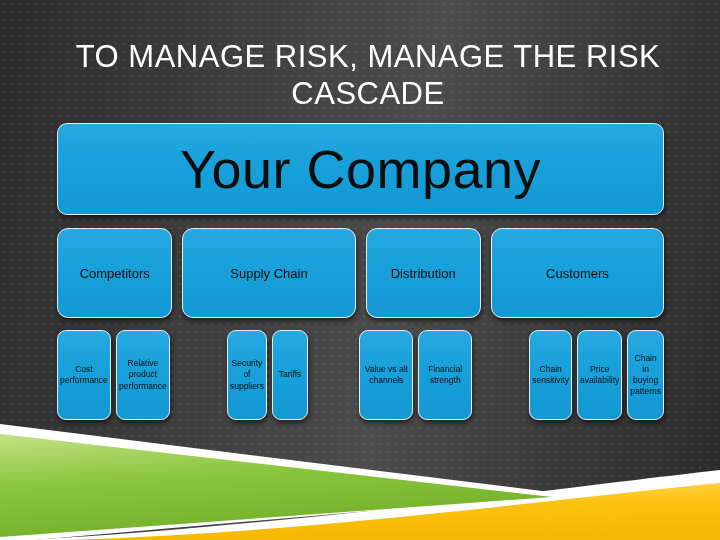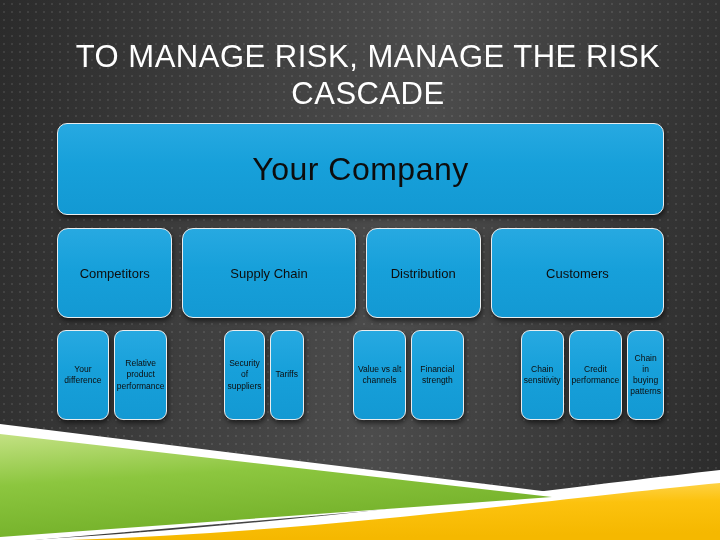--- a/index.html
+++ b/index.html
@@ -43,21 +43,21 @@
     text-align: center;
   }
 
   .level1 {
     position: absolute;
     left: 57px;
     top: 123px;
     width: 607px;
     height: 92px;
   }
-  .level1-text { font-size: 32px; letter-spacing: 0.5px; }
+  .level1-text { font-size: 54px; letter-spacing: 0.5px; }
 
   .row2 {
     position: absolute;
     left: 57px;
     top: 228px;
     width: 607px;
     height: 90px;
     display: grid;
     grid-template-columns: 2fr 3fr 2fr 3fr;
     column-gap: 10px;
@@ -116,21 +116,21 @@
       <span>Distribution</span>
     </div>
     <div class="box cat">
       <span>Customers</span>
     </div>
   </div>
 
   <div class="row3">
     <div class="subgroup cols2">
       <div class="box leaf">
-        <span>Your difference</span>
+        <span>Cost performance</span>
       </div>
       <div class="box leaf">
         <span>Relative product performance</span>
       </div>
     </div>
     <div class="subgroup cols3">
       <div class="box leaf">
         <span>Security of suppliers</span>
       </div>
       <div class="box leaf">
@@ -143,21 +143,21 @@
       </div>
       <div class="box leaf">
         <span>Financial strength</span>
       </div>
     </div>
     <div class="subgroup cols3">
       <div class="box leaf">
         <span>Chain sensitivity</span>
       </div>
       <div class="box leaf">
-        <span>Credit performance</span>
+        <span>Price availability</span>
       </div>
       <div class="box leaf">
         <span>Chain in buying patterns</span>
       </div>
     </div>
   </div>
 
   <svg class="footer-decoration" viewBox="0 0 720 130" preserveAspectRatio="none" aria-hidden="true">
     <defs>
       <linearGradient id="gGreen" x1="0" y1="0" x2="0.35" y2="1">

